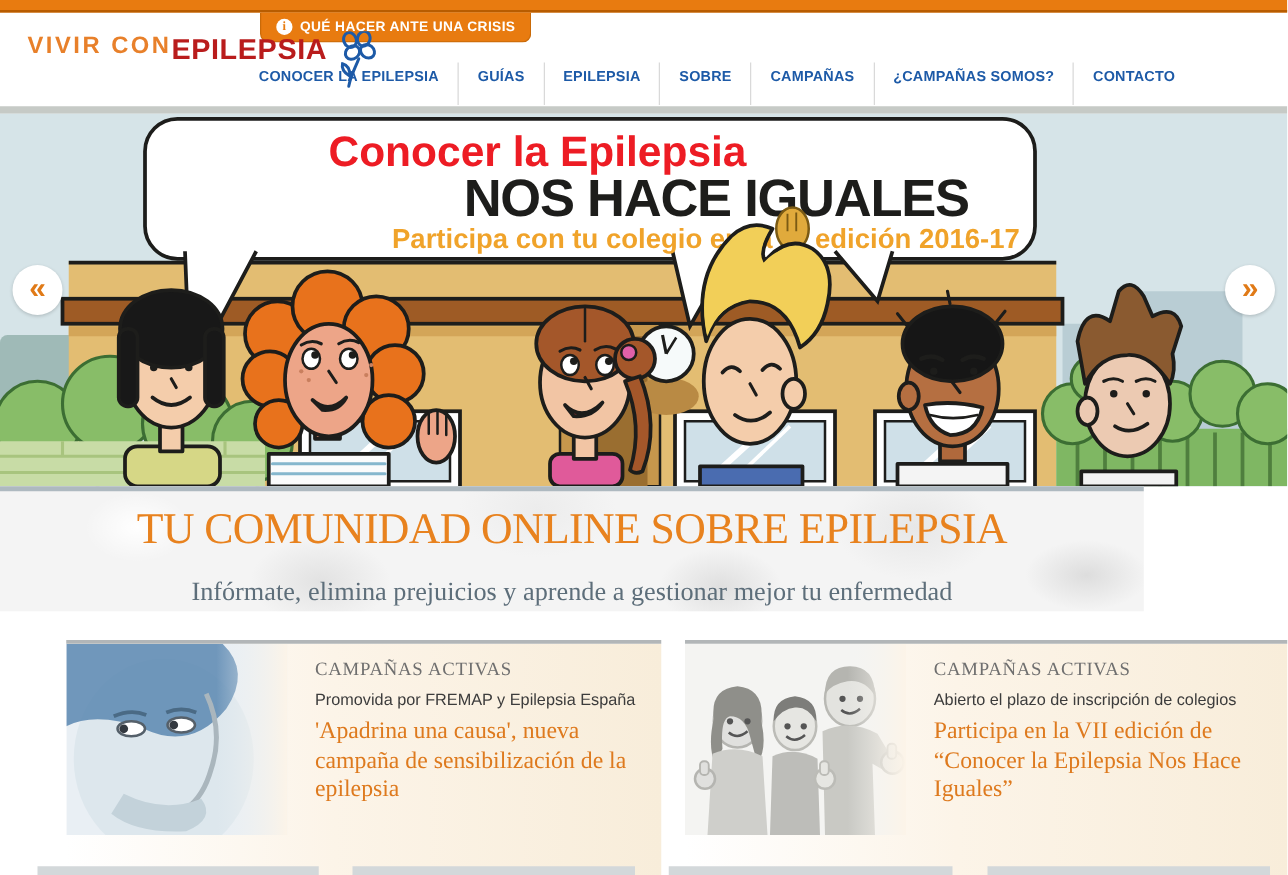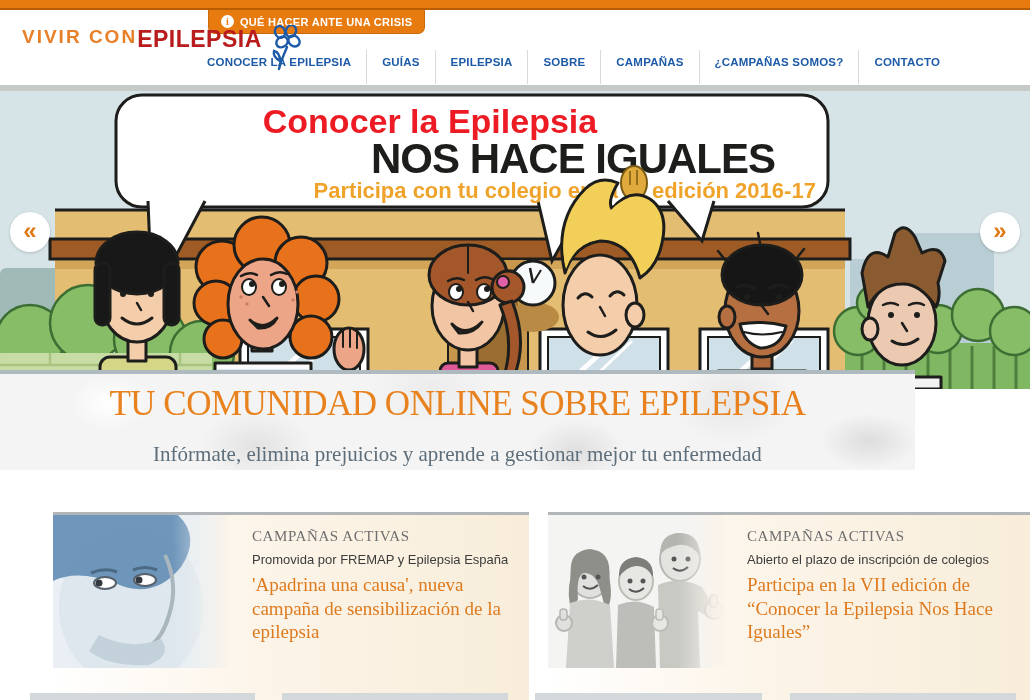--- a/index.html
+++ b/index.html
@@ -42,21 +42,21 @@
           cursor:pointer; }
   .hero svg { display:block; }
   .car-arrow { position:absolute; width:40px; height:40px; border-radius:50%; background:#fff;
                box-shadow:0 1px 3px rgba(0,0,0,.18); display:flex; align-items:center;
                justify-content:center; color:#e07a17; font-size:24px; font-weight:bold;
                cursor:pointer; top:212px; line-height:1; padding-bottom:3px; }
   .car-prev { left:10px; }
   .car-next { left:980px; }
 
   
-  .band { position:absolute; left:0; top:370px; width:915px; height:100px;
+  .band { position:absolute; left:0; top:389px; width:915px; height:100px;
           border-top:4px solid #aeb9c0; text-align:center; overflow:hidden;
           background:
             radial-gradient(60px 40px at 12% 30%, #ffffff 0%, rgba(255,255,255,0) 70%),
             radial-gradient(80px 50px at 28% 75%, #e2e2e2 0%, rgba(226,226,226,0) 70%),
             radial-gradient(90px 55px at 47% 15%, #ececec 0%, rgba(236,236,236,0) 70%),
             radial-gradient(70px 45px at 63% 80%, #dfdfdf 0%, rgba(223,223,223,0) 70%),
             radial-gradient(90px 60px at 80% 30%, #e7e7e7 0%, rgba(231,231,231,0) 70%),
             radial-gradient(70px 40px at 95% 70%, #dddddd 0%, rgba(221,221,221,0) 70%),
             #f4f4f4; }
   .band-title { font-family:"Liberation Serif", serif; font-size:35px; color:#e8821e;

